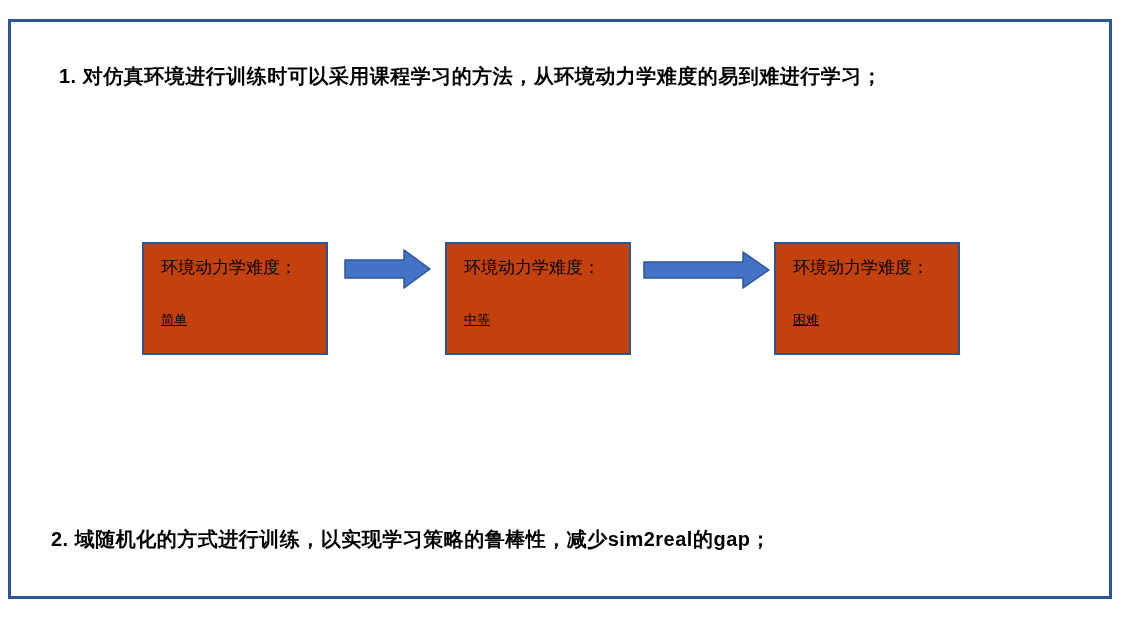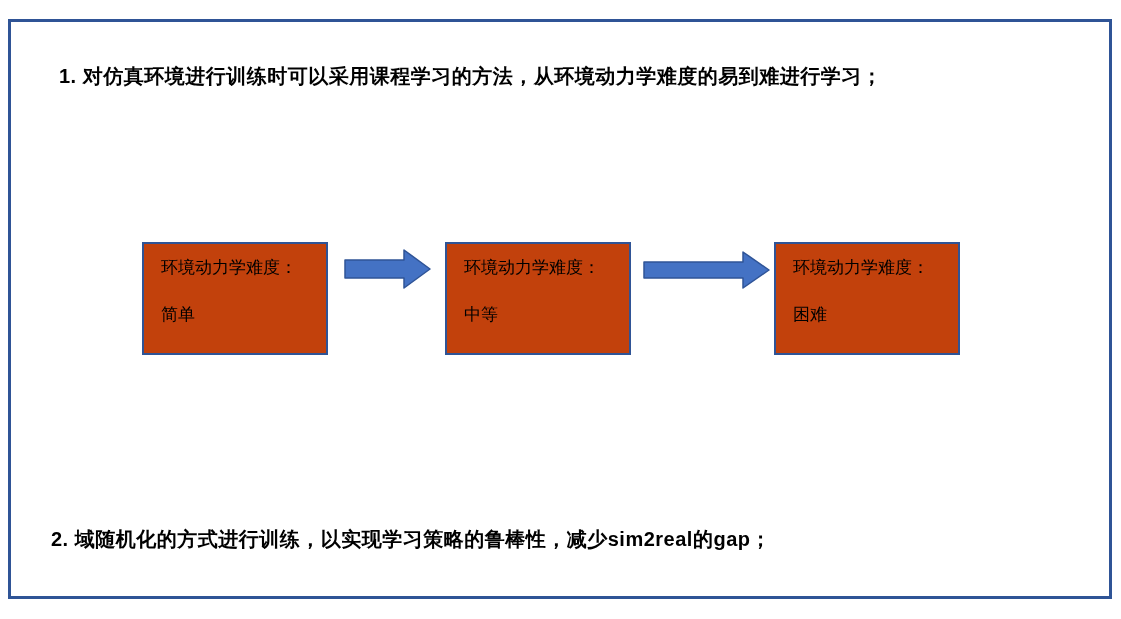--- a/index.html
+++ b/index.html
@@ -57,25 +57,26 @@
     left: 17px;
     top: 13px;
     font-size: 17px;
     line-height: 1.3;
     white-space: nowrap;
     color: #000000;
   }
   .box-value {
     position: absolute;
     left: 17px;
-    top: 60px;
-    font-size: 17px;
+    top: 68px;
+    font-size: 13px;
     line-height: 1.3;
     white-space: nowrap;
     color: #000000;
+    text-decoration: underline;
   }
   .arrow {
     position: absolute;
   }
   .arrow-1 { left: 333px; top: 226px; }
   .arrow-2 { left: 632px; top: 228px; }
 </style>
 </head>
 <body>
 

